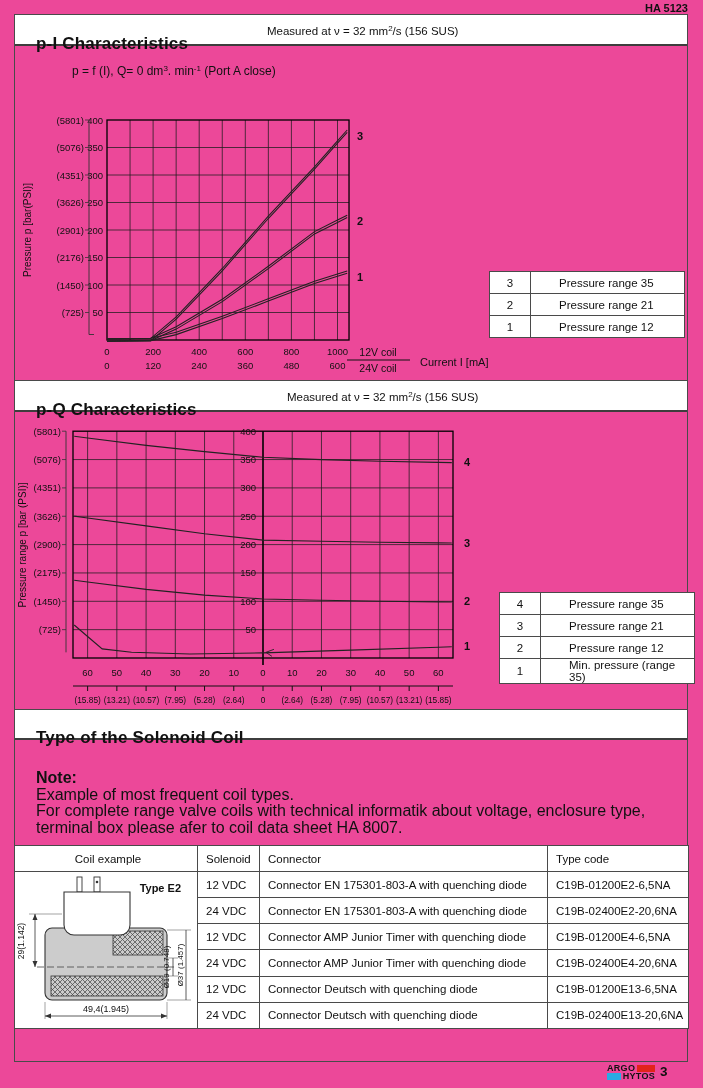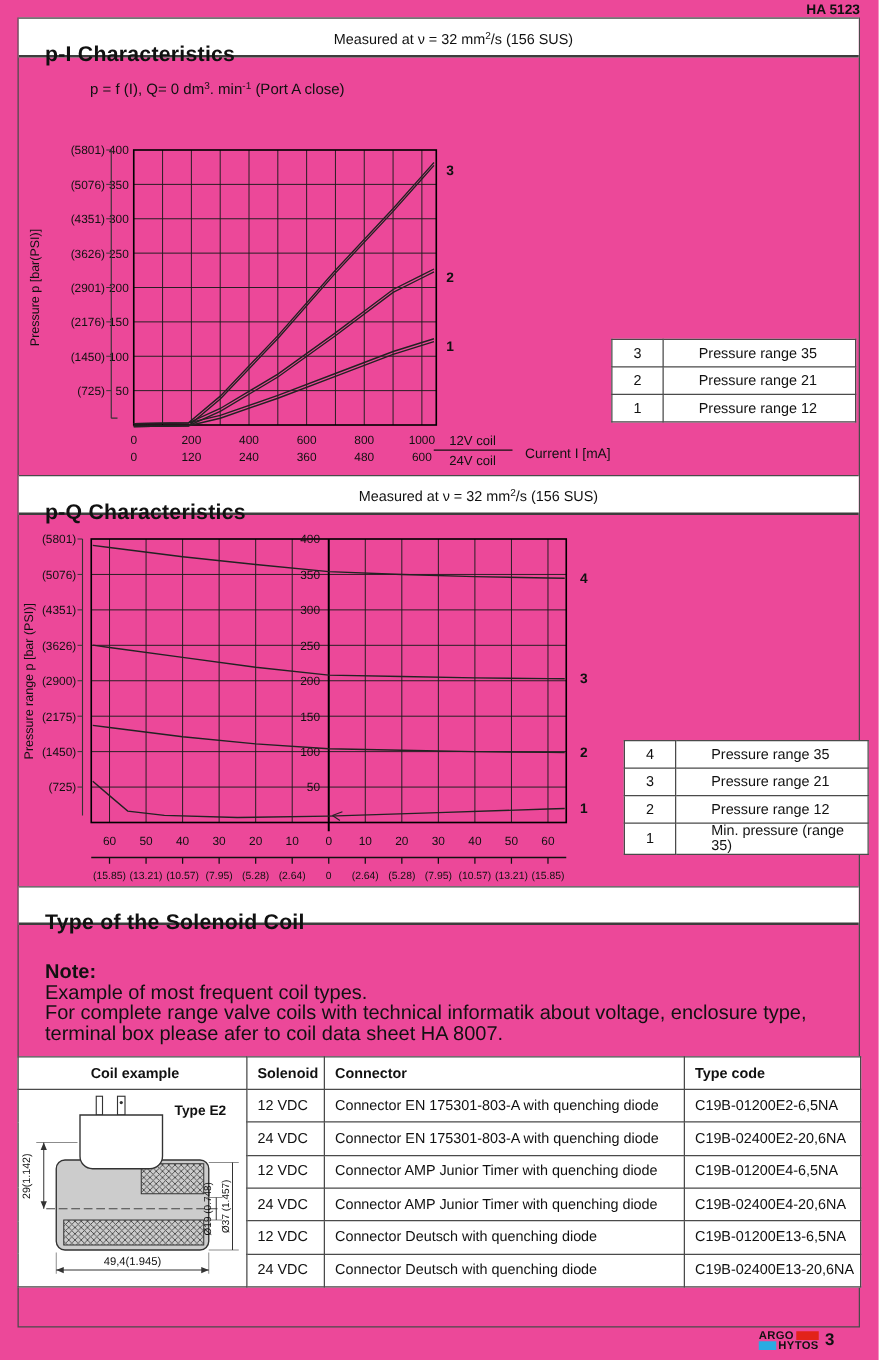--- a/index.html
+++ b/index.html
@@ -19,21 +19,21 @@
   .chart{position:absolute;}
   table.legend{position:absolute;border-collapse:collapse;background:#fff;}
   table.legend td{border:1px solid #4a4a4a;font-size:11.5px;padding:0;}
   table.legend td.num{width:41px;text-align:center;height:22px;}
   table.legend td.lbl{width:154px;padding-left:28px;}
   .note{position:absolute;left:36px;top:750px;width:636px;font-size:16px;line-height:16.5px;margin-top:20px;}
   .note .note-label{font-weight:bold;}
   table.coil-table{position:absolute;left:14px;top:845px;width:674px;border-collapse:collapse;table-layout:fixed;background:#fff;}
   table.coil-table th,table.coil-table td{border:1px solid #4a4a4a;font-size:11.5px;height:26px;
       padding:0 4px 0 8px;text-align:left;vertical-align:middle;white-space:nowrap;overflow:hidden;}
-  table.coil-table th{font-weight:bold;}
+  table.coil-table th{font-weight:normal;}
   table.coil-table td.coil-cell{padding:0;vertical-align:top;}
   .logo{position:absolute;left:607px;top:1064px;width:48px;font-size:9px;font-weight:bold;
         line-height:8px;letter-spacing:.3px;color:#111;}
   .logo-row{display:flex;align-items:center;}
   .logo-red{width:22px;height:7px;margin-left:2px;}
   .logo-blue{width:22px;height:7px;margin-right:2px;}
   .page-number{position:absolute;left:660px;top:1064px;font-size:13.5px;font-weight:bold;}
 </style>
 </head>
 <body>

